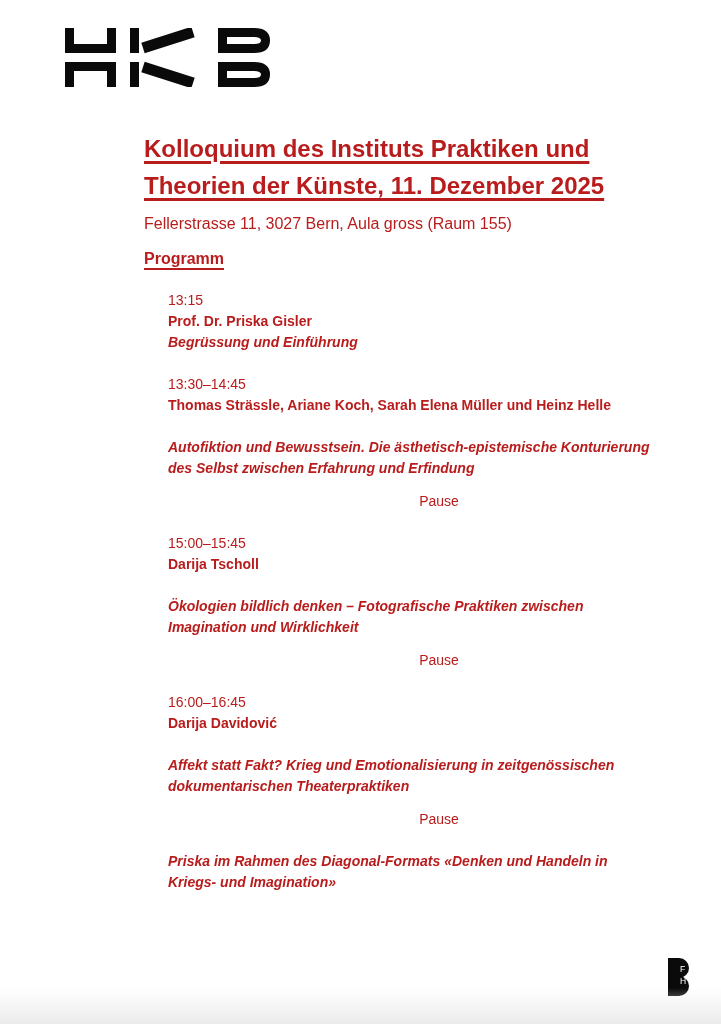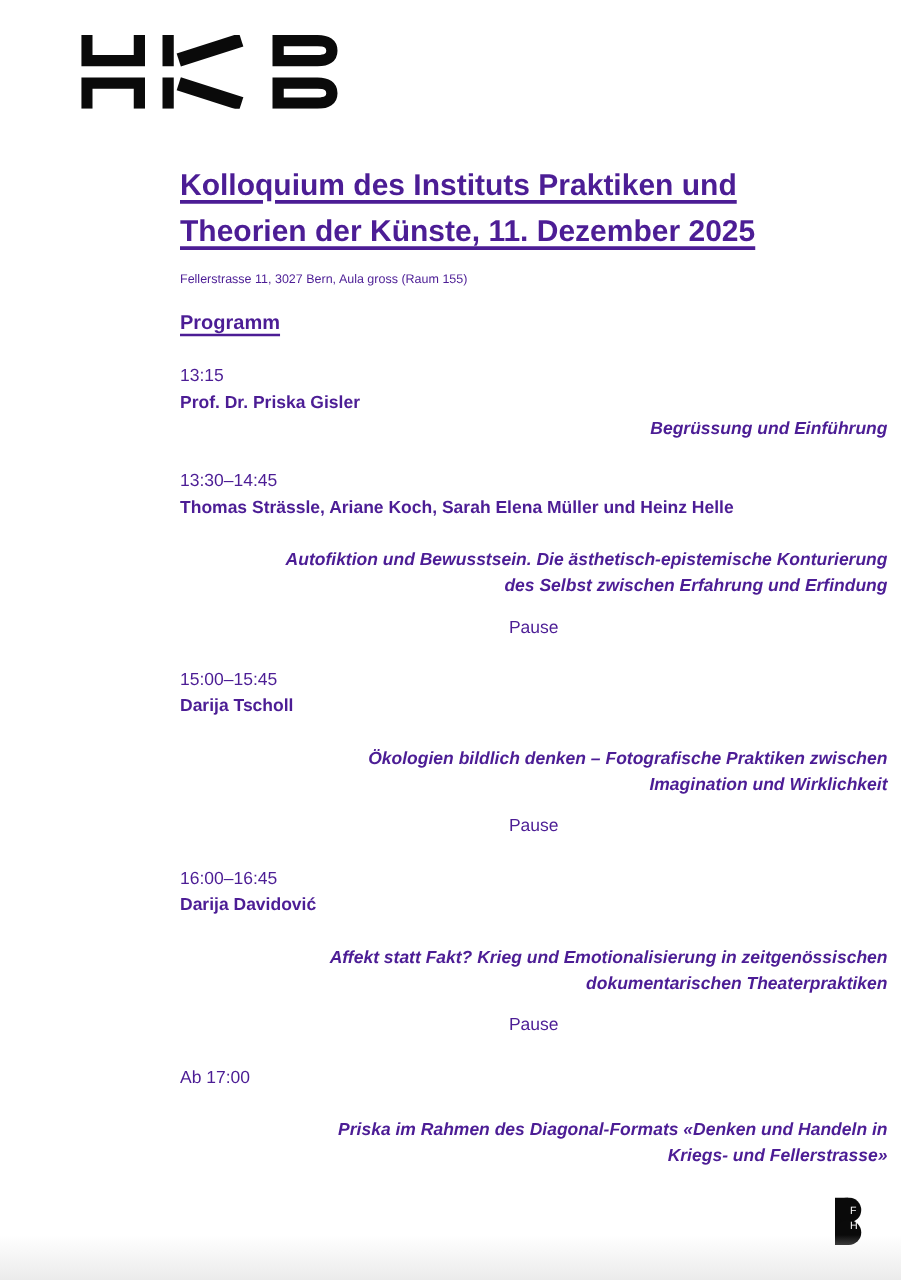--- a/index.html
+++ b/index.html
@@ -3,21 +3,21 @@
 <meta charset="utf-8">
 <style>
   html, body { margin: 0; padding: 0; background: #ffffff; }
   .page {
     position: relative;
     width: 721px;
     height: 1024px;
     background: #ffffff;
     overflow: hidden;
     font-family: "Liberation Sans", "DejaVu Sans", sans-serif;
-    color: #4c1d95;
+    color: #b91c1c;
   }
 
   
   .hkb-logo { position: absolute; left: 65px; top: 28px; }
 
   
   .content { position: absolute; left: 144px; top: 0; width: 566px; }
 
   .doc-title {
     margin-top: 130px;
@@ -27,44 +27,44 @@
   }
   .doc-title .title-line {
     text-decoration: underline;
     text-decoration-thickness: 3px;
     text-underline-offset: 4px;
     white-space: nowrap;
   }
 
   .venue {
     margin-top: 12px;
-    font-size: 10px;
+    font-size: 16px;
     line-height: 16px;
     white-space: nowrap;
   }
 
   .program-heading {
     margin-top: 16px;
     font-size: 16px;
     font-weight: bold;
     line-height: 22px;
     text-decoration: underline;
     text-decoration-thickness: 2px;
     text-underline-offset: 4px;
     display: inline-block;
     text-align: right;
   }
 
-  .prog { font-size: 14px; }
+  .prog { font-size: 14px; margin-left: 24px; }
   .block { margin-top: 21px; }
   .block.first { margin-top: 20px; }
   .block.pause { margin-top: 12px; line-height: 21px; text-align: center; }
   .line { line-height: 21px; white-space: nowrap; }
   .line.speakers { font-weight: bold; }
-  .line.talk-title { font-weight: bold; font-style: italic; text-align: right; }
+  .line.talk-title { font-weight: bold; font-style: italic; }
 
   
   .bfh-logo { position: absolute; left: 668px; top: 958px; }
   .bfh-logo text { font-family: "Liberation Sans", sans-serif; }
 
   
   .bottom-fade {
     position: absolute;
     left: 0; right: 0; bottom: 0;
     height: 36px;
@@ -144,25 +144,22 @@
         <div class="line speakers">Darija Davidović</div>
       </section>
       <section class="block">
         <div class="line talk-title">Affekt statt Fakt? Krieg und Emotionalisierung in zeitgenössischen</div>
         <div class="line talk-title">dokumentarischen Theaterpraktiken</div>
       </section>
 
       <div class="block pause">Pause</div>
 
       <section class="block">
-        <div class="line time">Ab 17:00</div>
-      </section>
-      <section class="block">
         <div class="line talk-title">Priska im Rahmen des Diagonal-Formats «Denken und Handeln in</div>
-        <div class="line talk-title">Kriegs- und Fellerstrasse»</div>
+        <div class="line talk-title">Kriegs- und Imagination»</div>
       </section>
 
     </div>
   </div>
 
   <svg class="bfh-logo" width="22" height="38" viewBox="0 0 22 38" role="img">
     <rect x="0" y="0" width="10.5" height="38" fill="#0a0a0a"></rect>
     <rect x="0" y="0" width="21" height="20" rx="10" fill="#0a0a0a"></rect>
     <rect x="0" y="18" width="21" height="20" rx="10" fill="#0a0a0a"></rect>
     <text x="12" y="13.5" font-size="8.5" fill="#ffffff">F</text>

